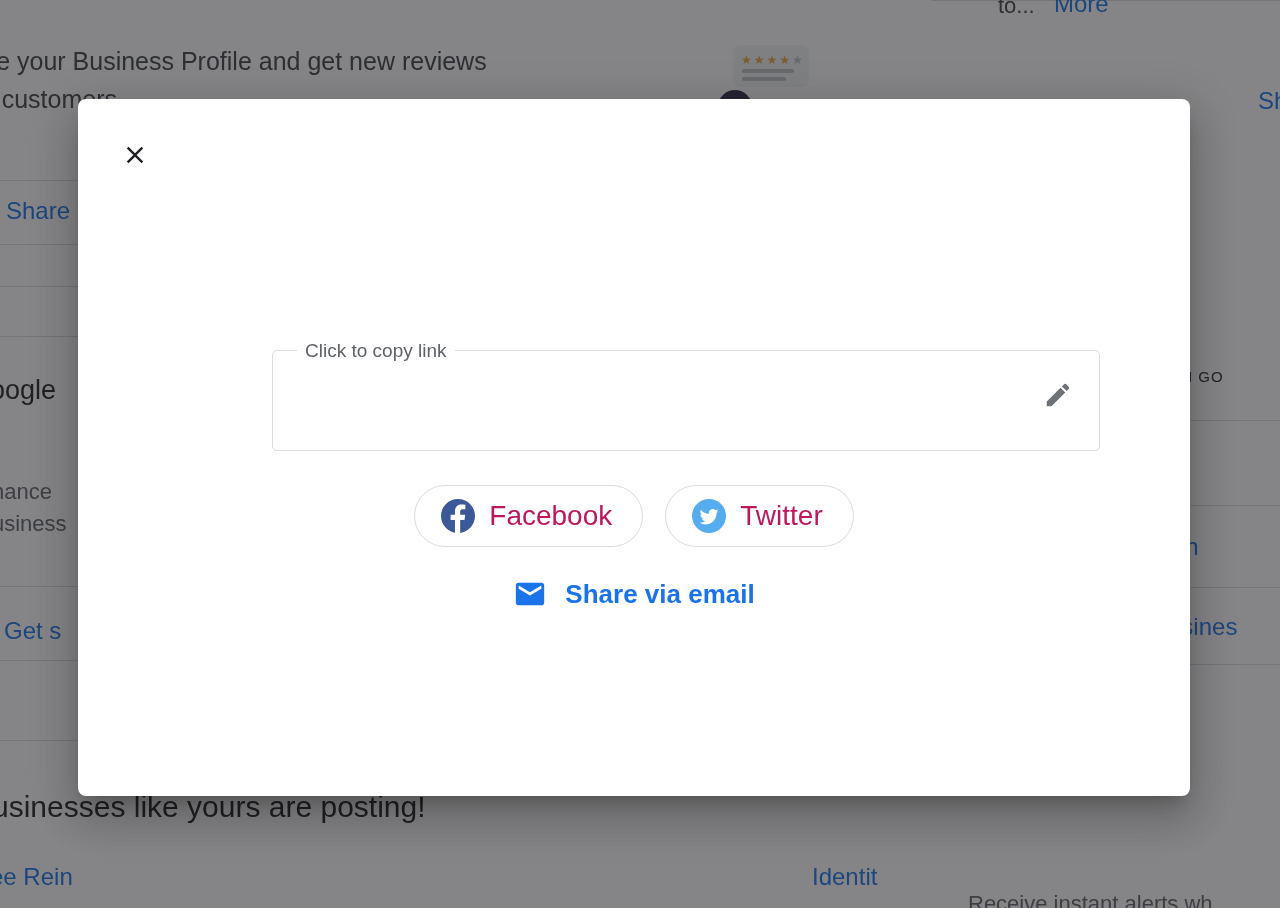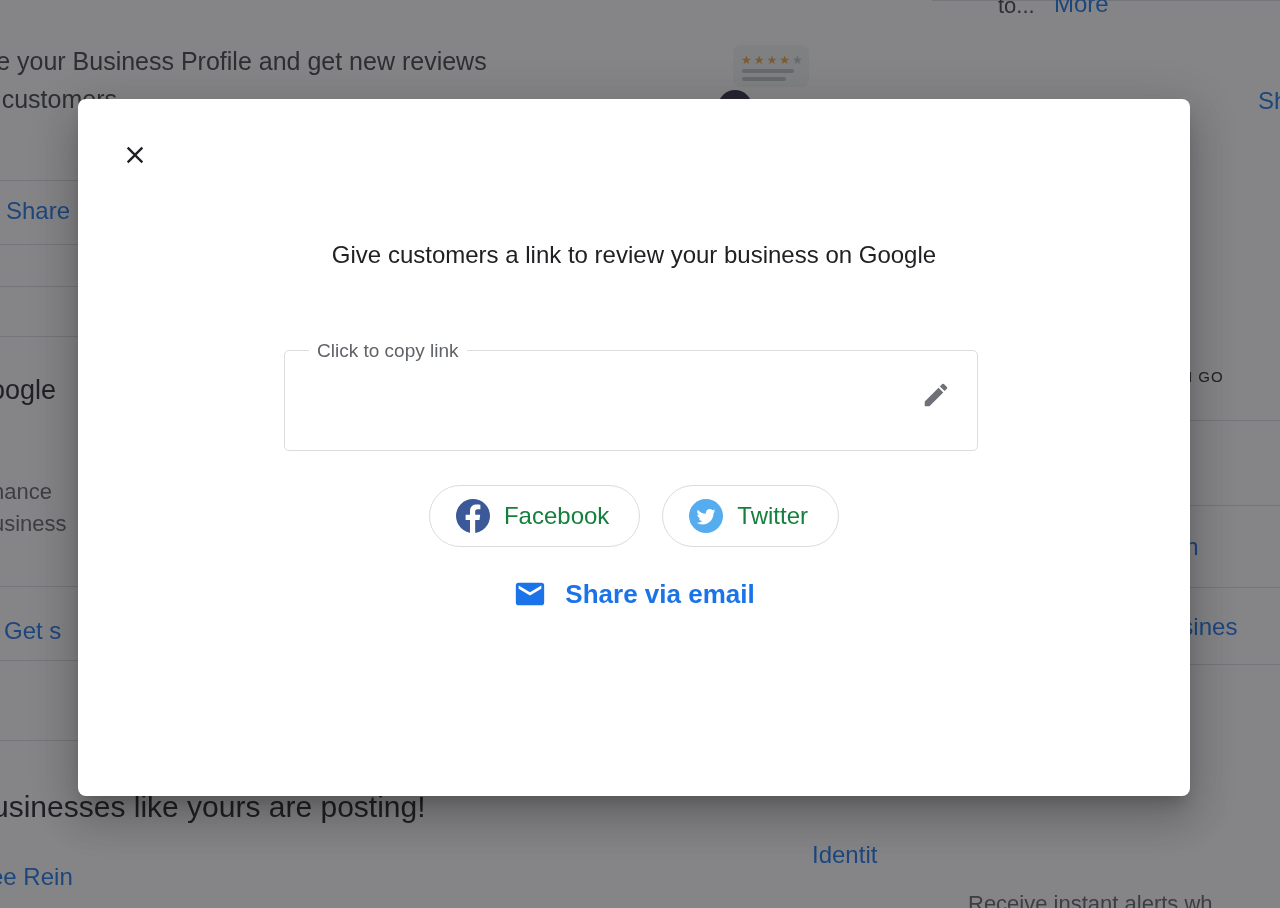--- a/index.html
+++ b/index.html
@@ -97,22 +97,22 @@
     letter-spacing: 0px;
   }
   #modal-subtitle {
     position: absolute; left: 0; right: 0; top: 142px;
     text-align: center;
     font-size: 24px; font-weight: 400; color: #202124;
   }
 
   
   #link-field {
-    position: absolute; left: 206px; top: 242px;
-    width: 694px; height: 110px;
+    position: absolute; left: 194px; top: 242px;
+    width: 828px; height: 110px;
   }
   #link-fieldset {
     position: absolute; inset: 0;
     border: 1px solid #dadce0;
     border-radius: 5px;
     padding: 0;
     margin: 0;
     min-width: 0;
   }
   #link-legend {
@@ -147,21 +147,21 @@
     height: 62px;
     border: 1px solid #dadce0;
     border-radius: 31px;
     background: #fff;
     display: flex; align-items: center; gap: 14px;
     padding: 0 30px 0 26px;
     cursor: pointer;
     font-family: "Liberation Sans", sans-serif;
   }
   .share-pill .label {
-    font-size: 24px; color: #15803d; white-space: nowrap;
+    font-size: 28px; color: #be185d; white-space: nowrap;
   }
   .pill-icon { width: 34px; height: 34px; flex: 0 0 34px; display:block; }
 
   #email-row {
     position: absolute; left: 0; right: 0; top: 478px;
     display: flex; justify-content: center;
   }
   #email-link {
     display: flex; align-items: center; gap: 18px;
     color: #1a73e8; font-size: 26px; text-decoration: none;
@@ -201,21 +201,21 @@
     <div class="bg-sub" style="position:absolute;left:-8px;top:508px;">usiness</div>
 
     <div class="bg-rule" style="left:-10px;top:586px;width:902px;"></div>
     <div class="bg-link" style="position:absolute;left:4px;top:616px;">Get s</div>
     <div class="bg-rule" style="left:-10px;top:660px;width:902px;"></div>
     <div class="bg-rule" style="left:-10px;top:740px;width:902px;"></div>
 
     <div class="bg-strong" style="position:absolute;left:-8px;top:790px;font-size:30px;">usinesses like yours are posting!</div>
 
     <div class="bg-link" style="position:absolute;left:-10px;top:862px;">ee Rein</div>
-    <div class="bg-link" style="position:absolute;left:812px;top:840px;">Identit</div>
+    <div class="bg-link" style="position:absolute;left:812px;top:862px;">Identit</div>
   </div>
 
   <div class="bg-right">
     <div class="bg-rule" style="left:-8px;top:0px;width:348px;"></div>
 
     <div class="bg-sub" style="position:absolute;left:58px;top:-10px;color:#3c4043;">to...</div>
     <div class="bg-link" style="position:absolute;left:114px;top:-11px;">More</div>
 
 
     <div class="bg-link" style="position:absolute;left:318px;top:86px;">Sh</div>
@@ -237,21 +237,20 @@
 </div>
 
 <div id="modal" role="dialog">
 
   <button id="close-btn" aria-label="Close">
     <svg width="28" height="28" viewBox="0 0 24 24" aria-hidden="true">
       <path d="M19 6.41 17.59 5 12 10.59 6.41 5 5 6.41 10.59 12 5 17.59 6.41 19 12 13.41 17.59 19 19 17.59 13.41 12z" fill="#202124"></path>
     </svg>
   </button>
 
-  <div id="modal-subtitle">Give customers a link to review your business on Google</div>
 
   <div id="link-field">
     <fieldset id="link-fieldset">
       <legend id="link-legend">Click to copy link</legend>
     </fieldset>
     <button id="edit-icon-btn" aria-label="Edit link">
       <svg width="30" height="30" viewBox="0 0 24 24" aria-hidden="true">
         <path d="M3 17.25V21h3.75L17.81 9.94l-3.75-3.75L3 17.25zM20.71 7.04a.996.996 0 0 0 0-1.41l-2.34-2.34a.996.996 0 0 0-1.41 0l-1.83 1.83 3.75 3.75 1.83-1.83z" fill="#6e7276"></path>
       </svg>
     </button>

